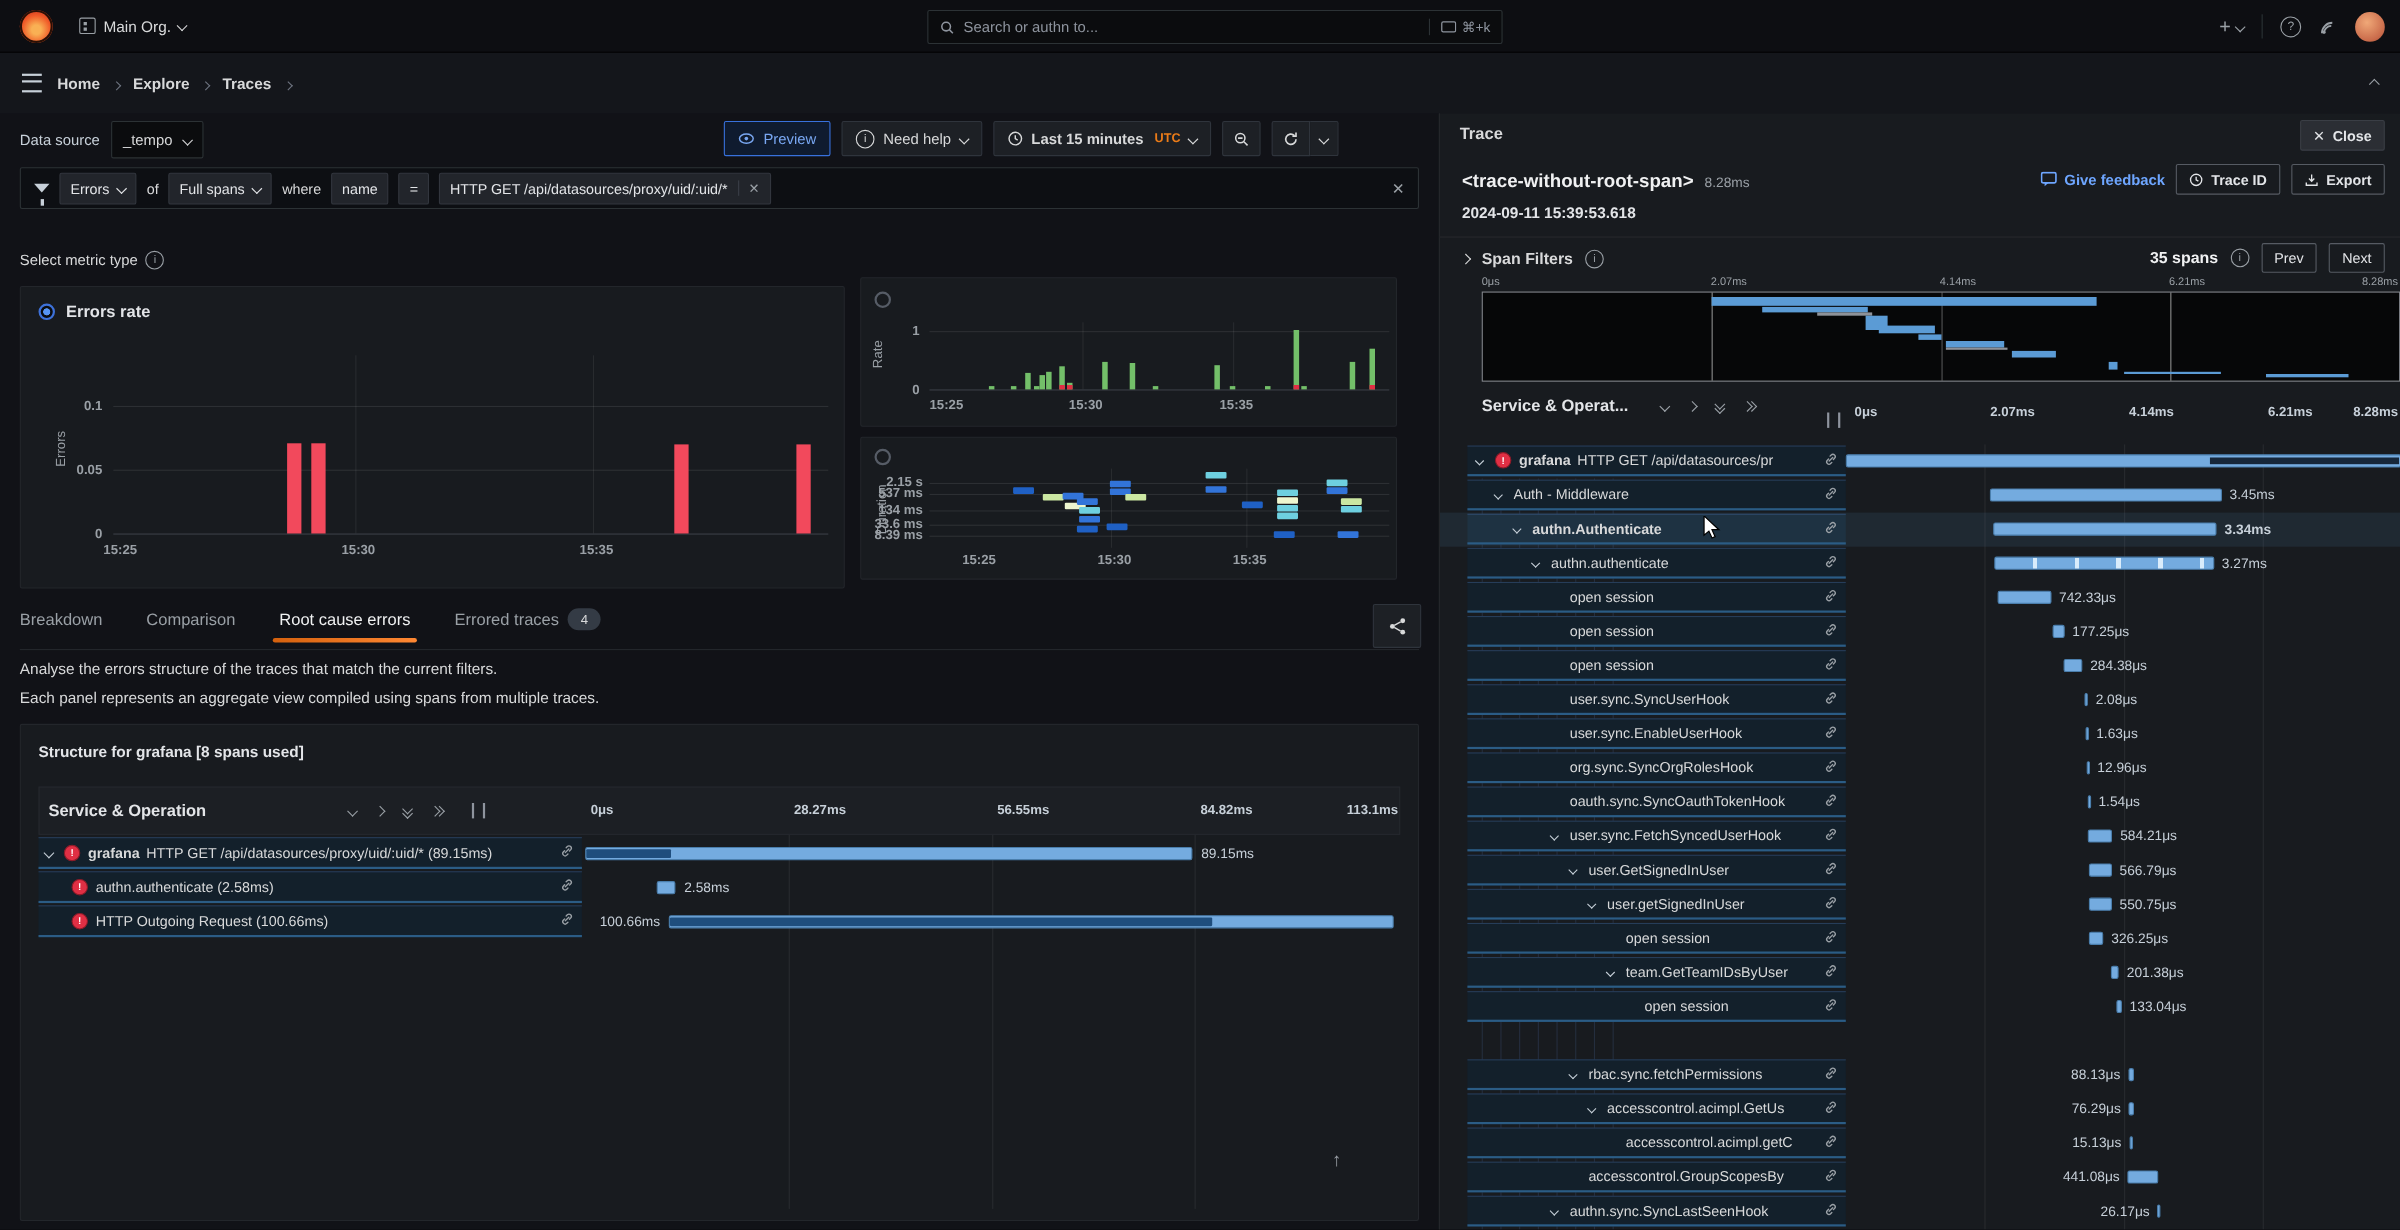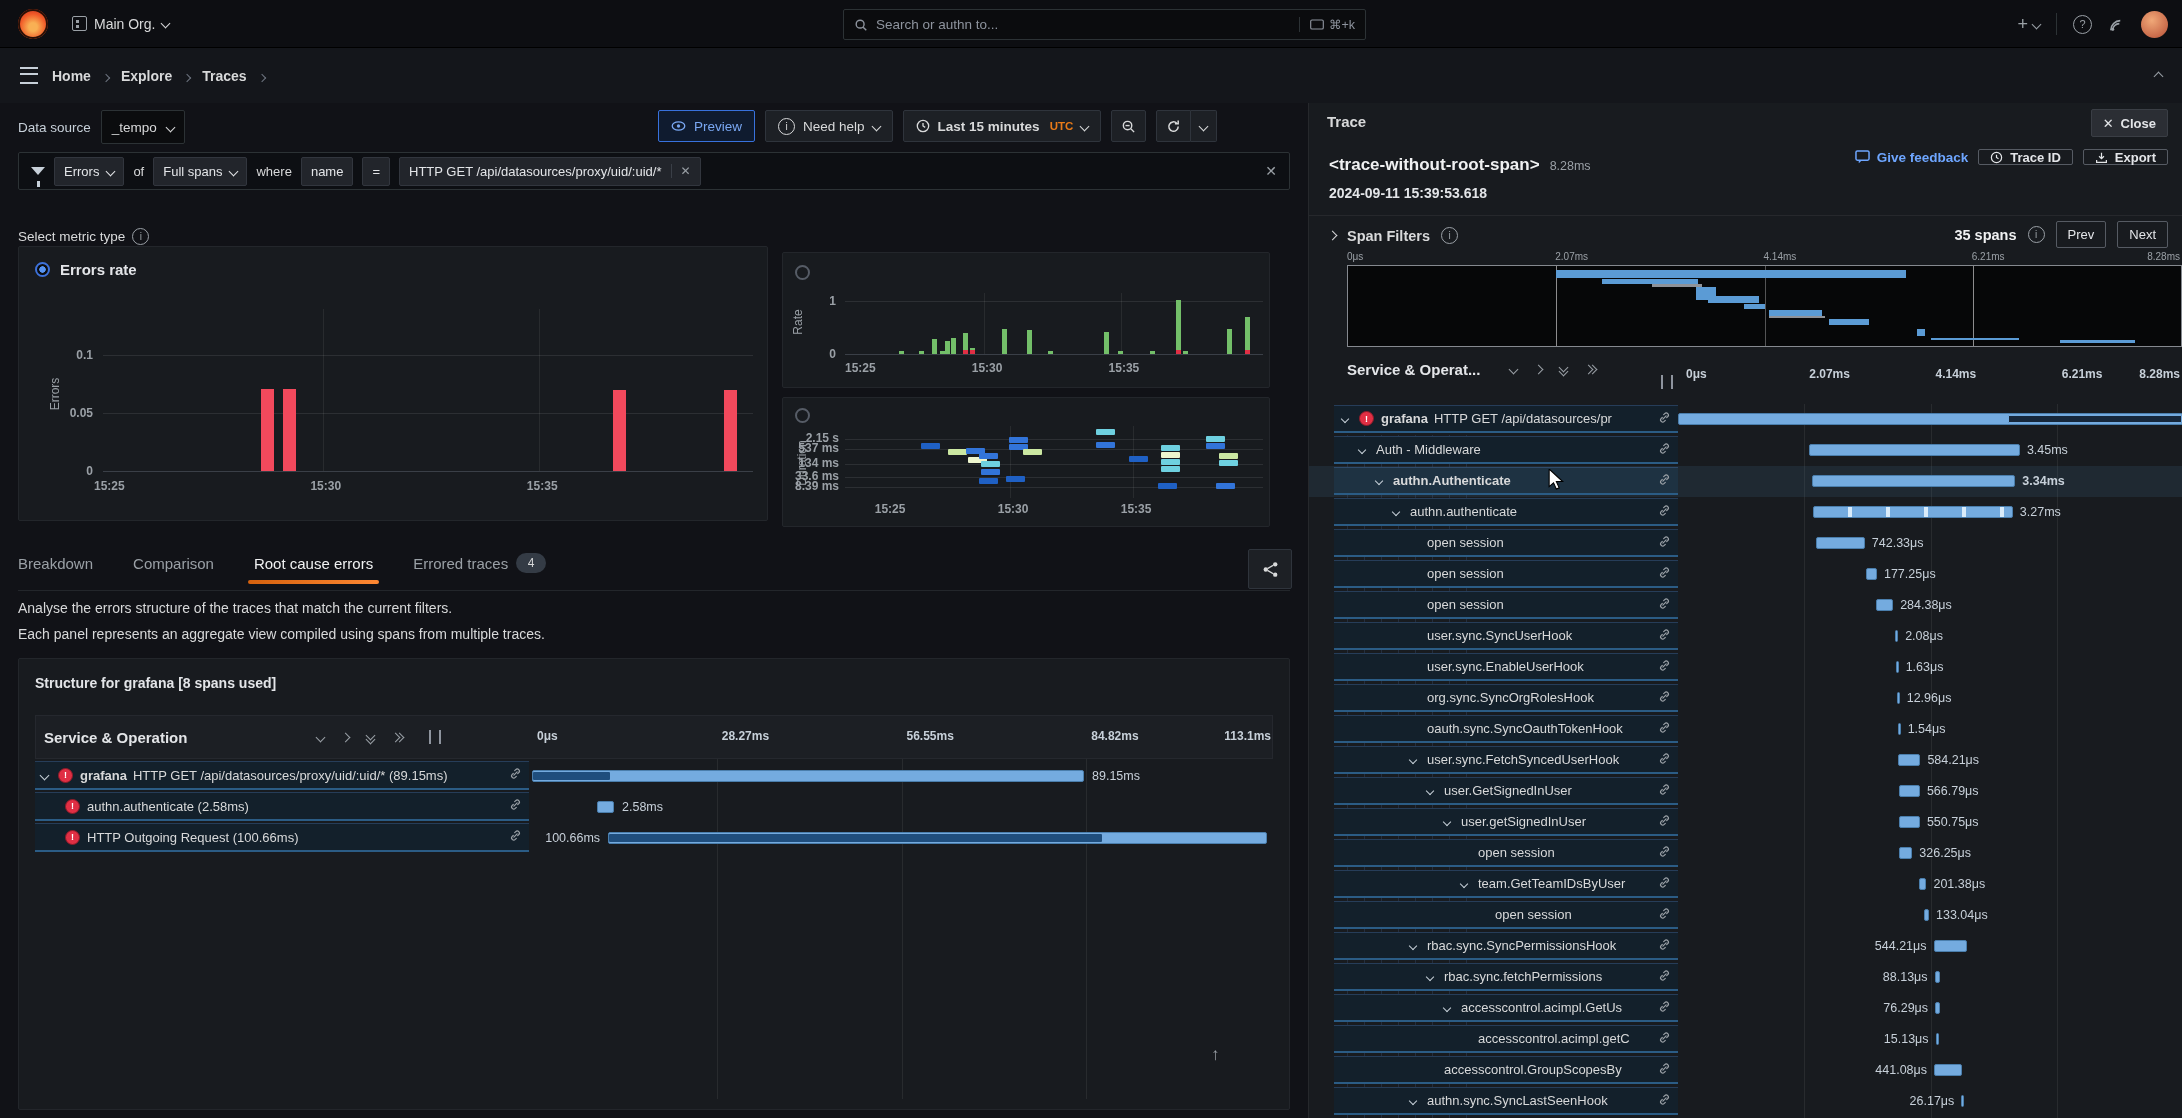--- a/index.html
+++ b/index.html
@@ -75,21 +75,21 @@
   .err{width:15px;height:15px;min-width:15px;border-radius:50%;background:#e02f44;border:1.5px solid #8c1b28;box-sizing:border-box;color:#fff;font-size:9px;font-weight:bold;display:inline-flex;align-items:center;justify-content:center;margin-right:7px;}
   .caretslot{width:17px;min-width:17px;display:inline-flex;align-items:center;color:#c7d0d9;}
   .linkic{position:absolute;right:7px;top:50%;transform:translateY(-50%);}
   .hdricons{display:flex;gap:18px;align-items:center;color:#9aa0a6;}
   .grip{width:8px;height:14px;border-left:2px solid #8e949e;border-right:2px solid #8e949e;}
   .uparrow{position:absolute;color:#9aa0a6;font-size:17px;}
   
   .rpanel{position:absolute;left:1308px;top:103px;width:874px;height:1015px;background:#181b1f;border-left:1px solid #26282c;box-sizing:border-box;overflow:hidden;}
   .rp-div{position:absolute;left:0;right:0;height:1px;background:#26282c;}
   .linkbtn{display:inline-flex;gap:7px;align-items:center;color:#6ea6ff;font-size:13.5px;font-weight:bold;}
-  .obtn{display:inline-flex;align-items:center;gap:7px;height:16px;padding:0 11px;border:1px solid #565b63;border-radius:2px;font-size:13px;font-weight:bold;color:#e3e5e8;box-sizing:border-box;}
+  .obtn{display:inline-flex;align-items:center;gap:7px;height:28px;padding:0 11px;border:1px solid #565b63;border-radius:2px;font-size:13px;font-weight:bold;color:#e3e5e8;box-sizing:border-box;}
   .minimap{position:absolute;background:#060708;border:1px solid #85898f;}
   .mm-seg{position:absolute;}
   .trow{position:absolute;left:0;right:0;height:31px;}
   .trow.hover{background:rgba(68,106,140,0.18);}
   .trow.hover .namecell{background:#1e3242;font-weight:bold;}
   .guides{position:absolute;width:1px;background:rgba(110,166,255,0.14);}
   .cursor{position:absolute;z-index:50;}
 </style>
 </head>
 <body>
@@ -216,21 +216,21 @@
         <span class="x">✕</span>
       </span>
     <span class="fclose">✕</span>
   </div>
 
   <div class="mlabel">
     <span>Select metric type</span>
       <span class="icirc" style="color:#9aa0a6;">i</span>
   </div>
 
-  <div class="panel" id="errPanel" style="left:18px;top:246px;width:750px;height:275px;">
+  <div class="panel" id="errPanel" style="left:18px;top:260px;width:750px;height:275px;">
     <div style="position:absolute;left:16px;top:14px;display:flex;gap:10px;align-items:center;">
       <span class="radio on"></span>
       <span class="ptitle">Errors rate</span>
     </div>
     <span class="ylab" style="left:20px;top:140px;">Errors</span>
   <span class="tick" style="left: 87.25px; top: 232px; transform: translateX(-40%); font-weight: bold;">15:25</span>
       <div class="grid-v" style="left: 303.7px; top: 62px; height: 162px;"></div>
       <span class="tick" style="left: 303.7px; top: 232px; transform: translateX(-40%); font-weight: bold;">15:30</span>
       <div class="grid-v" style="left: 520.15px; top: 62px; height: 162px;"></div>
       <span class="tick" style="left: 520.15px; top: 232px; transform: translateX(-40%); font-weight: bold;">15:35</span>
@@ -735,33 +735,20 @@
         <div class="namecell" style="left: 25px; top: 1px; width: 344px; height: 28px; padding-left: 144px; font-size: 13px;">
           <span class="caretslot"></span>
           <span style="white-space: nowrap; overflow: hidden; flex: 1 1 0%; margin-right: 18px;">open session</span>
           <span class="linkic"><svg width="13" height="13" viewBox="0 0 16 16">
               <path d="M6 10 L10 6 M7 4.5 l1.3-1.3 a2.6 2.6 0 0 1 3.7 3.7 L10.7 8.2 M9 11.5 l-1.3 1.3 a2.6 2.6 0 0 1 -3.7-3.7 L5.3 7.8" fill="none" stroke="#9aa0a6" stroke-width="1.5" stroke-linecap="round"></path>
             </svg></span>
         </div>
         <div class="wf-bar" style="left: 614.935px; top: 9px; width: 5.05px;"></div>
         <span class="wf-label" style="top: 15px; left: 626.985px;">133.04μs</span>
       </div>
-      <div class="trow" style="top: 828px;">
-        <div class="namecell" style="left: 25px; top: 1px; width: 344px; height: 28px; padding-left: 76px; font-size: 13px;">
-          <span class="caretslot">
-            <span class="chev" style="width:5px;height:5px;"></span>
-          </span>
-          <span style="white-space: nowrap; overflow: hidden; flex: 1 1 0%; margin-right: 18px;">rbac.sync.SyncPermissionsHook</span>
-          <span class="linkic"><svg width="13" height="13" viewBox="0 0 16 16">
-              <path d="M6 10 L10 6 M7 4.5 l1.3-1.3 a2.6 2.6 0 0 1 3.7 3.7 L10.7 8.2 M9 11.5 l-1.3 1.3 a2.6 2.6 0 0 1 -3.7-3.7 L5.3 7.8" fill="none" stroke="#9aa0a6" stroke-width="1.5" stroke-linecap="round"></path>
-            </svg></span>
-        </div>
-        <div class="wf-bar" style="left: 624.53px; top: 9px; width: 33.33px;"></div>
-        <span class="wf-label" style="top: 15px; left: 617.53px; transform: translate(-100%, -50%);">544.21μs</span>
-      </div>
       <div class="trow" style="top: 859px;">
         <div class="namecell" style="left: 25px; top: 1px; width: 344px; height: 28px; padding-left: 93px; font-size: 13px;">
           <span class="caretslot">
             <span class="chev" style="width:5px;height:5px;"></span>
           </span>
           <span style="white-space: nowrap; overflow: hidden; flex: 1 1 0%; margin-right: 18px;">rbac.sync.fetchPermissions</span>
           <span class="linkic"><svg width="13" height="13" viewBox="0 0 16 16">
               <path d="M6 10 L10 6 M7 4.5 l1.3-1.3 a2.6 2.6 0 0 1 3.7 3.7 L10.7 8.2 M9 11.5 l-1.3 1.3 a2.6 2.6 0 0 1 -3.7-3.7 L5.3 7.8" fill="none" stroke="#9aa0a6" stroke-width="1.5" stroke-linecap="round"></path>
             </svg></span>
         </div>

